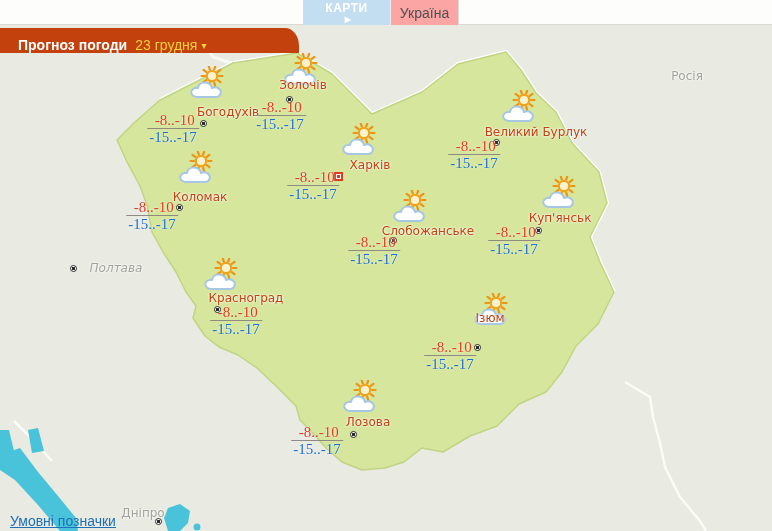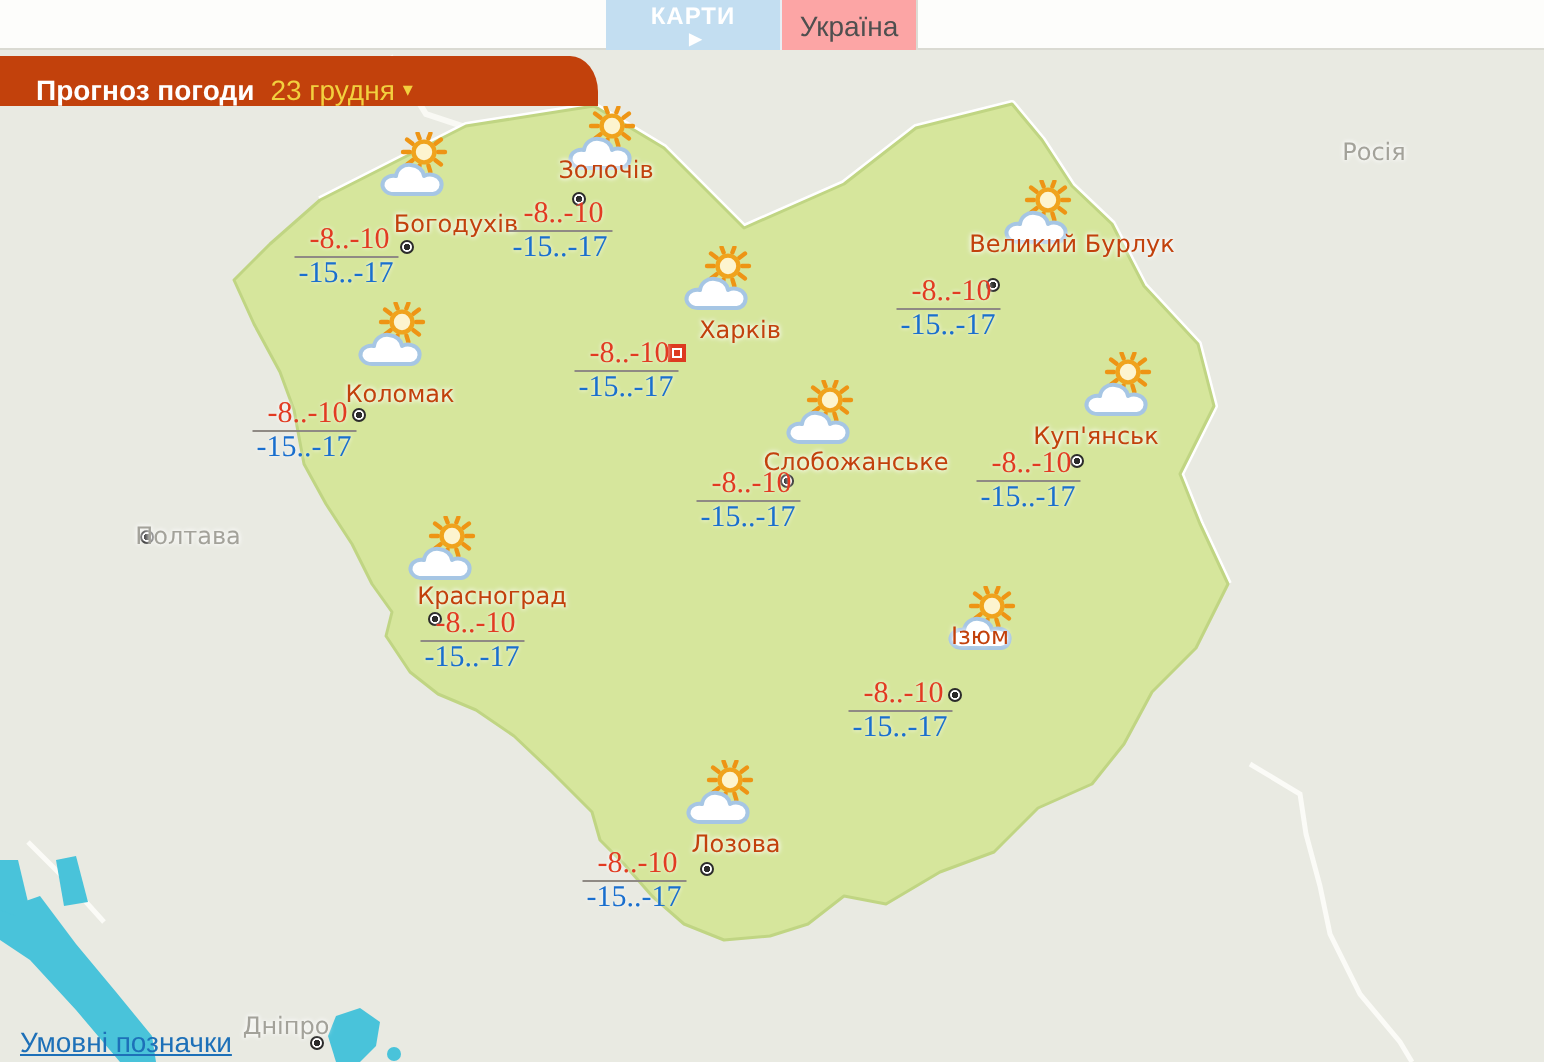--- a/index.html
+++ b/index.html
@@ -182,21 +182,21 @@
         <line x1="17" y1="10" x2="13.5" y2="10"></line>
         <line x1="18.3" y1="5.9" x2="15.5" y2="3.8"></line>
         <line x1="21.8" y1="3.3" x2="20.8" y2="0.6"></line>
         <line x1="26.2" y1="3.3" x2="27.2" y2="0.6"></line>
         <line x1="29.7" y1="5.9" x2="32.5" y2="3.8"></line>
       </g>
       <circle cx="24" cy="10" r="5.2" fill="#fdf4cf" stroke="#f0a31d" stroke-width="2.2"></circle>
       <path fill="#ffffff" stroke="#a6c6e4" stroke-width="2" stroke-linejoin="round" d="M 9 31 C 4.5 31, 2.5 27.5, 3.5 25 C 4.5 22.5, 7.5 21.5, 10 22 C 10.5 18.5, 13.5 16, 17.5 16.5 C 21 17, 23.5 19, 24 22 C 27 20.5, 31 21.5, 32.5 24.5 C 33.5 27.5, 32 30.5, 28.5 31 Z"></path>
     </svg>
     <span class="marker" style="left: 493px; top: 114px;"></span>
-    <div class="city-label" style="left: 536px; top: 90px;">Великий Бурлук</div>
+    <div class="city-label" style="left: 536px; top: 100px;">Великий Бурлук</div>
     <div class="temp" style="left: 474px; top: 115px;">
       <span class="day">-8..-10</span>
       <span class="sep"></span>
       <span class="night">-15..-17</span>
     </div>
   </div>
         <div class="city">
     <svg class="wicon" width="40" height="34" viewBox="0 0 40 34" style="left: 540px; top: 151px;">
       <g stroke="#ee9414" stroke-width="2.2" stroke-linecap="round">
         <line x1="31" y1="10" x2="34.5" y2="10"></line>
@@ -207,21 +207,21 @@
         <line x1="17" y1="10" x2="13.5" y2="10"></line>
         <line x1="18.3" y1="5.9" x2="15.5" y2="3.8"></line>
         <line x1="21.8" y1="3.3" x2="20.8" y2="0.6"></line>
         <line x1="26.2" y1="3.3" x2="27.2" y2="0.6"></line>
         <line x1="29.7" y1="5.9" x2="32.5" y2="3.8"></line>
       </g>
       <circle cx="24" cy="10" r="5.2" fill="#fdf4cf" stroke="#f0a31d" stroke-width="2.2"></circle>
       <path fill="#ffffff" stroke="#a6c6e4" stroke-width="2" stroke-linejoin="round" d="M 9 31 C 4.5 31, 2.5 27.5, 3.5 25 C 4.5 22.5, 7.5 21.5, 10 22 C 10.5 18.5, 13.5 16, 17.5 16.5 C 21 17, 23.5 19, 24 22 C 27 20.5, 31 21.5, 32.5 24.5 C 33.5 27.5, 32 30.5, 28.5 31 Z"></path>
     </svg>
     <span class="marker" style="left: 535px; top: 202px;"></span>
-    <div class="city-label" style="left: 548px; top: 186px;">Куп'янськ</div>
+    <div class="city-label" style="left: 560px; top: 186px;">Куп'янськ</div>
     <div class="temp" style="left: 514px; top: 201px;">
       <span class="day">-8..-10</span>
       <span class="sep"></span>
       <span class="night">-15..-17</span>
     </div>
   </div>
         <div class="city">
     <svg class="wicon" width="40" height="34" viewBox="0 0 40 34" style="left: 391px; top: 165px;">
       <g stroke="#ee9414" stroke-width="2.2" stroke-linecap="round">
         <line x1="31" y1="10" x2="34.5" y2="10"></line>
@@ -345,21 +345,21 @@
       <span class="sep"></span>
       <span class="night">-15..-17</span>
     </div>
   </div>
         <div class="city">
 
     <span class="plabel" style="left: 687px; top: 44px;">Росія</span>
   </div>
         <div class="city">
     <span class="marker static" style="left: 70px; top: 240px;"></span>
-    <span class="plabel" style="left: 94px; top: 236px;">Полтава</span>
+    <span class="plabel" style="left: 116px; top: 236px; font-style: italic;">Полтава</span>
   </div>
         <div class="city">
     <span class="marker static" style="left: 155px; top: 493px;"></span>
     <span class="plabel" style="left: 143px; top: 481px;">Дніпро</span>
   </div>
       </div>
 
     <a class="legend">Умовні позначки</a>
   </div>
 </div>

